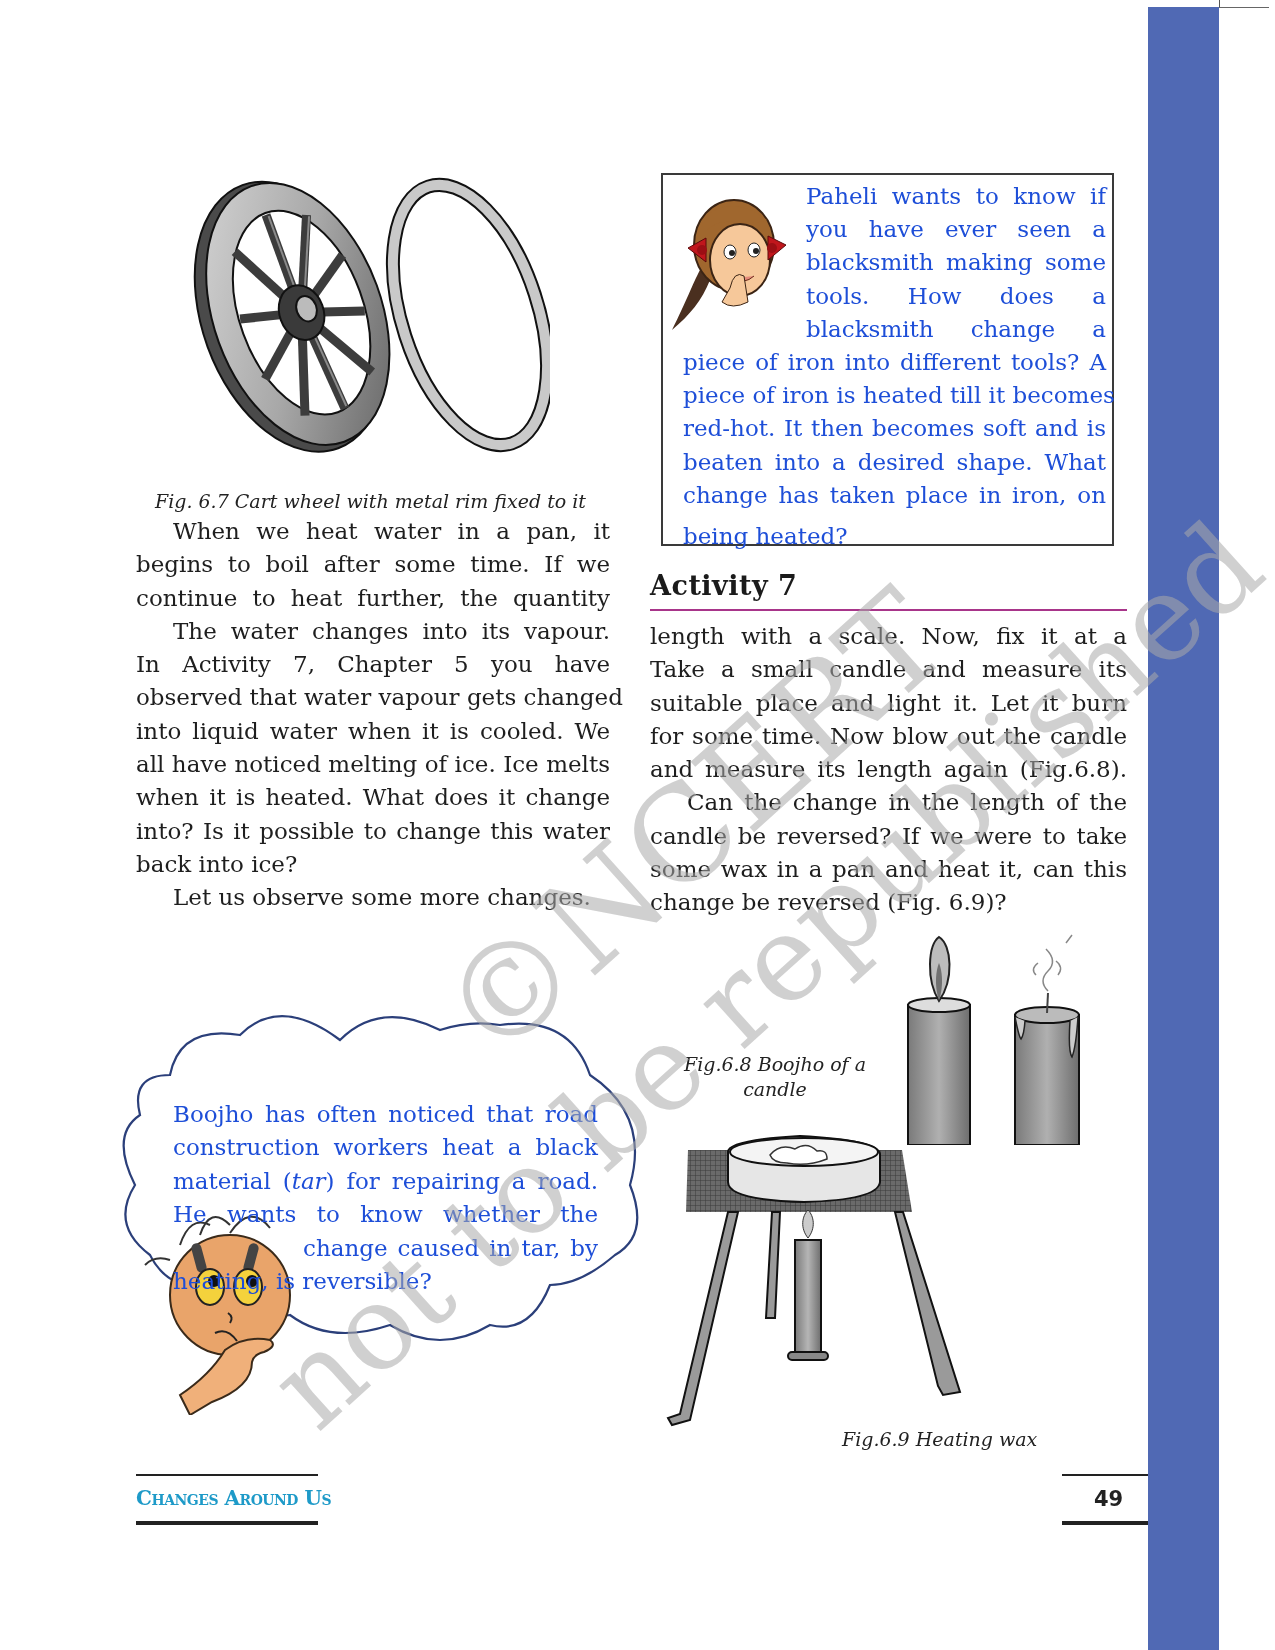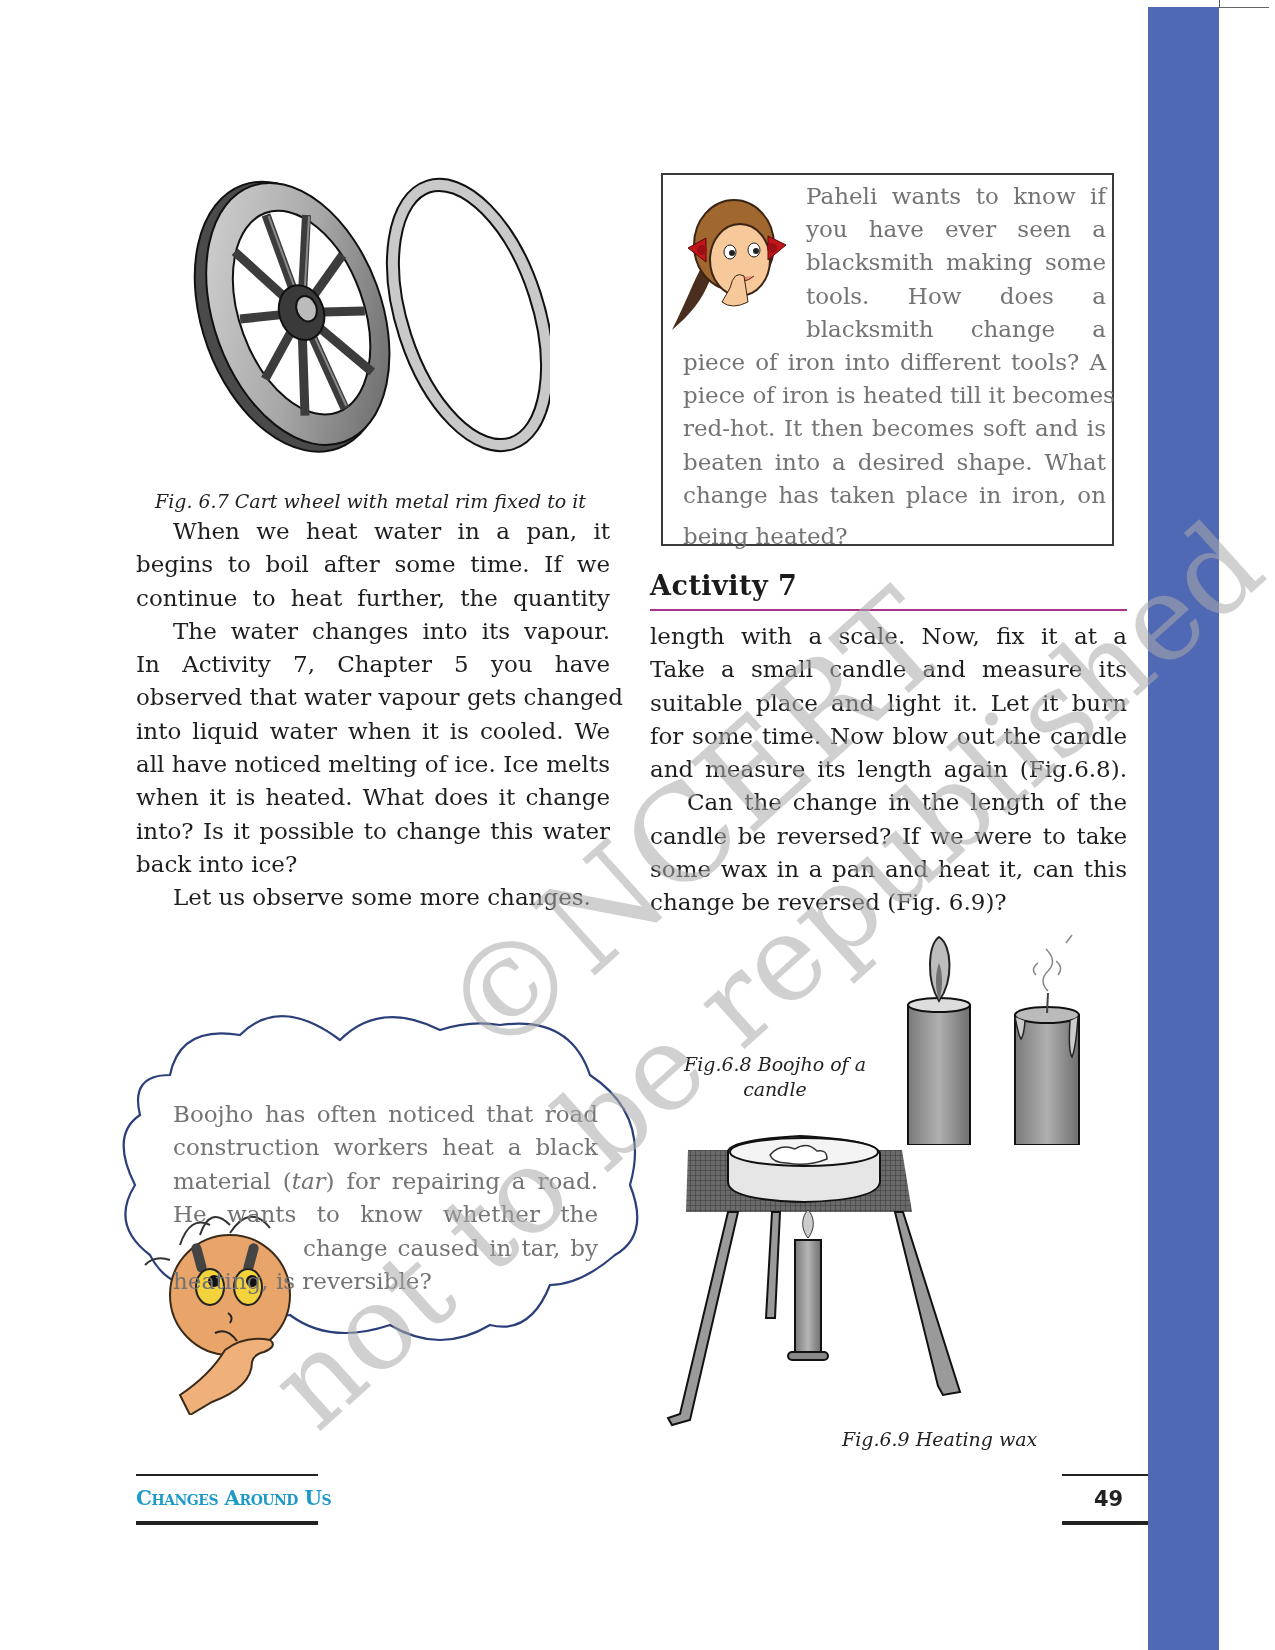--- a/index.html
+++ b/index.html
@@ -13,21 +13,21 @@
   
   .caption { font-size:19px; font-style:italic; color:#222; }
   .caption b { font-style:italic; font-weight:normal; }
 
   
   .para { font-size:23px; line-height:33.3px; text-align:justify; text-align-last:auto; }
   .para .line { display:block; text-align:justify; text-align-last:justify; white-space:nowrap; height:33.3px; }
   .para .line.last { text-align-last:left; }
   .para .line.indent { padding-left:37px; }
 
-  .teal { color:#737373; }
+  .teal { color:#1d4ed8; }
 
   
   .paheli-box { left:661px; top:173px; width:453px; height:373px; border:2px solid #3a3a3a; box-sizing:border-box; }
   .paheli-text { font-size:23px; line-height:33.2px; }
   .paheli-text .line { display:block; white-space:nowrap; text-align:justify; text-align-last:justify; height:33.2px; }
   .paheli-text .line.last { text-align-last:left;margin-top:8px; }
 
   .activity-title { left:650px; top:570px; font-size:27px; font-weight:bold; font-family:"DejaVu Serif", serif; color:#1b1b1b; letter-spacing:0.5px; }
   .activity-rule { left:650px; top:609px; width:477px; height:2px; background:#a8358a; }
 

